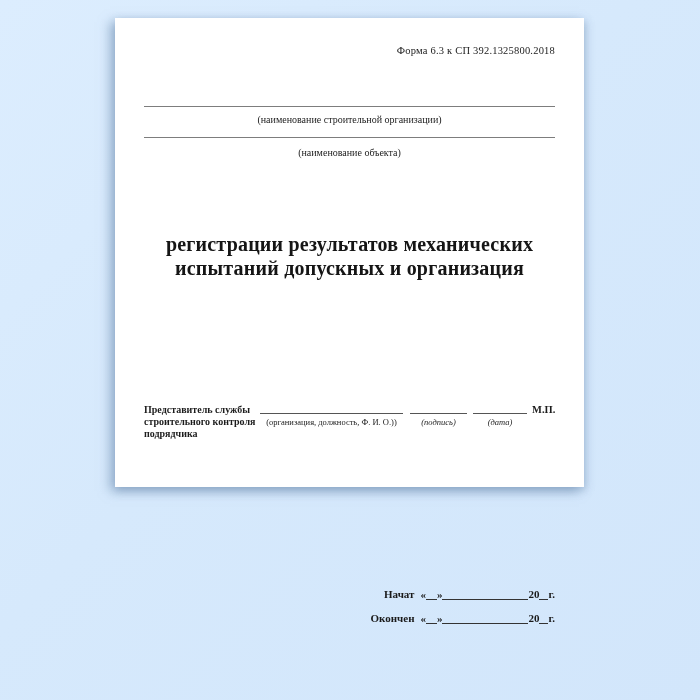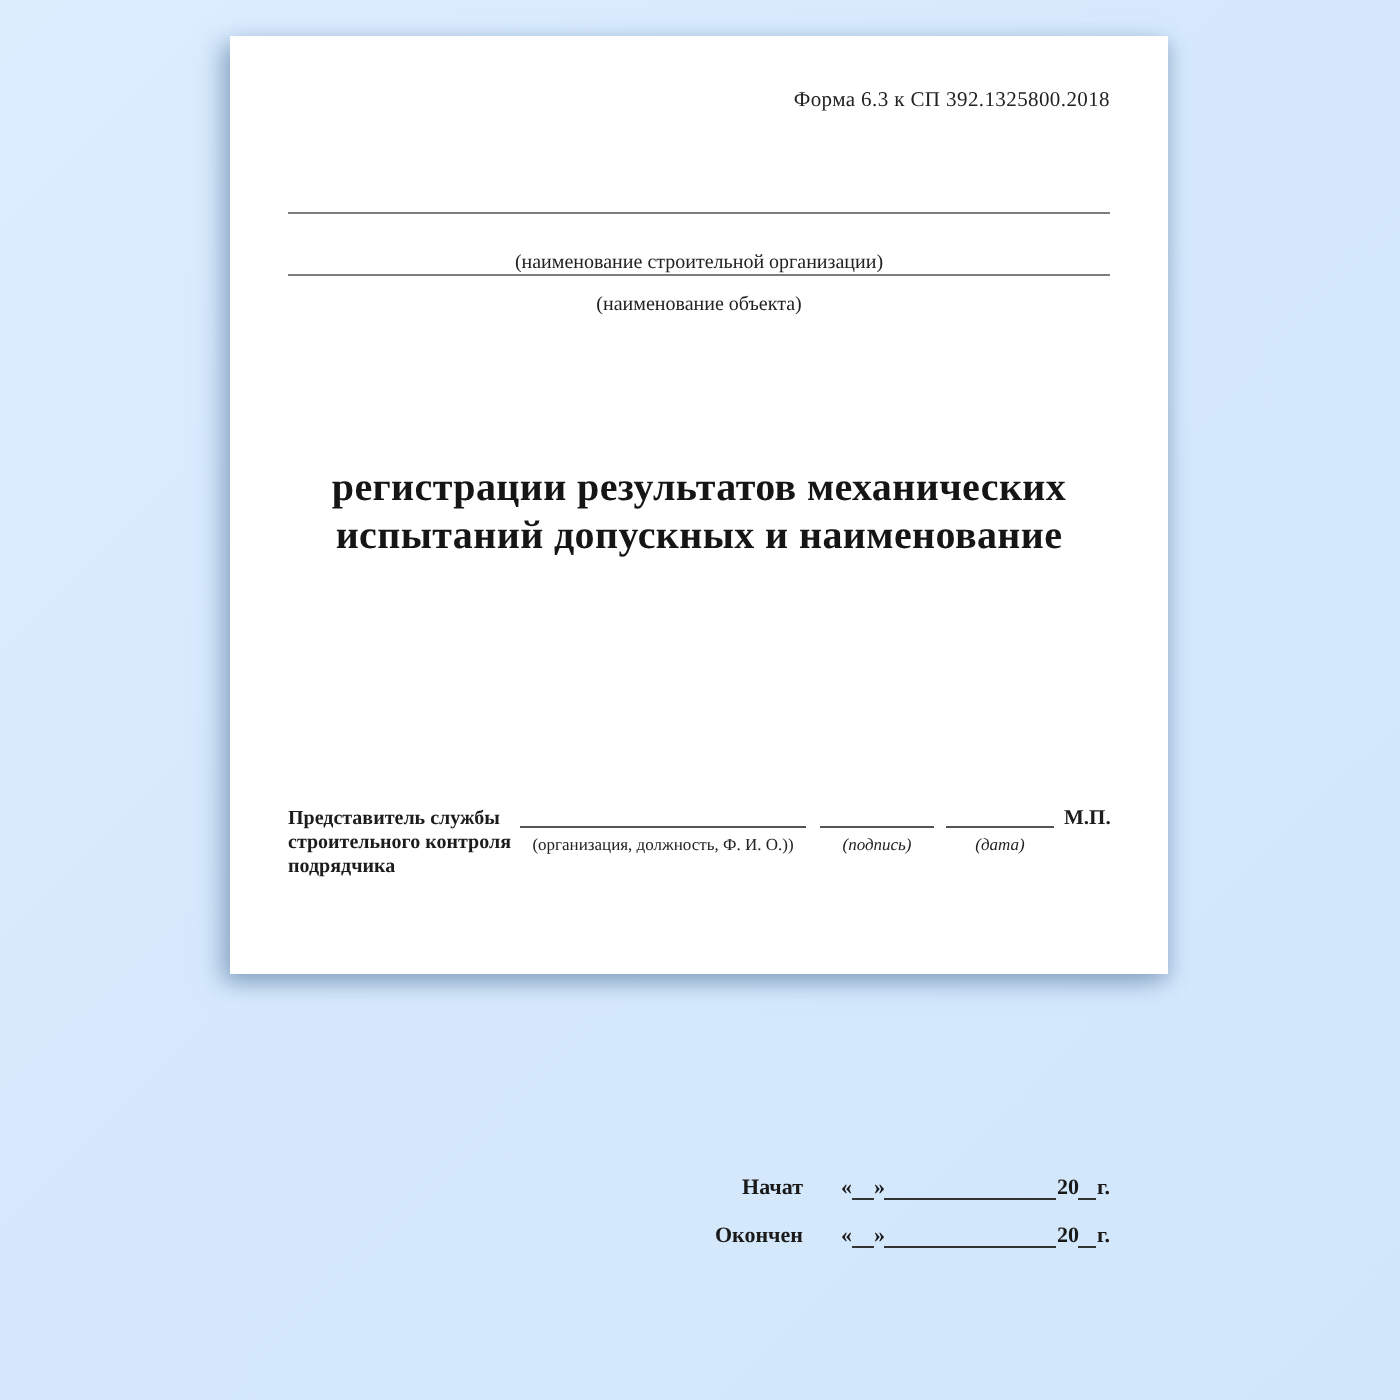--- a/index.html
+++ b/index.html
@@ -45,21 +45,21 @@
   .rule-org { top: 88px; }
   .rule-obj { top: 119px; }
   .caption {
     position: absolute;
     left: 29px;
     right: 29px;
     text-align: center;
     font-size: 10px;
     color: #222;
   }
-  .caption-org { top: 108px; }
+  .caption-org { top: 96px; }
   .caption-obj { top: 129px; }
   .title {
     position: absolute;
     top: 214px;
     left: 0;
     width: 100%;
     text-align: center;
     font-weight: bold;
     font-size: 20px;
     line-height: 24px;
@@ -107,21 +107,21 @@
     right: 29px;
     display: flex;
     align-items: flex-end;
     font-size: 11px;
     font-weight: bold;
     color: #1a1a1a;
     white-space: nowrap;
   }
   .date-row-started  { top: 570px; }
   .date-row-finished { top: 594px; }
-  .date-row .dt-label { margin-right: 19px; }
+  .date-row .dt-label { margin-right: 6px; }
   .blank {
     display: inline-block;
     border-bottom: 1px solid #333;
     height: 11px;
   }
   .blank-day  { width: 11px; }
   .blank-long { width: 86px; }
   .blank-year { width: 9px; }
 </style>
 </head>
@@ -133,21 +133,21 @@
     <div class="form-ref">Форма 6.3 к СП 392.1325800.2018</div>
 
     <div class="rule rule-org"></div>
     <div class="caption caption-org">(наименование строительной организации)</div>
 
     <div class="rule rule-obj"></div>
     <div class="caption caption-obj">(наименование объекта)</div>
 
     <div class="title">
       <div>регистрации результатов механических</div>
-      <div>испытаний допускных и наименование</div>
+      <div>испытаний допускных и организация</div>
     </div>
 
     <div class="signer-label">
       <div>Представитель службы</div>
       <div>строительного контроля</div>
       <div>подрядчика</div>
     </div>
 
     <div class="sig-line sig-line-org"></div>
     <div class="sig-caption sig-caption-org">(организация, должность, Ф. И. О.))</div>

